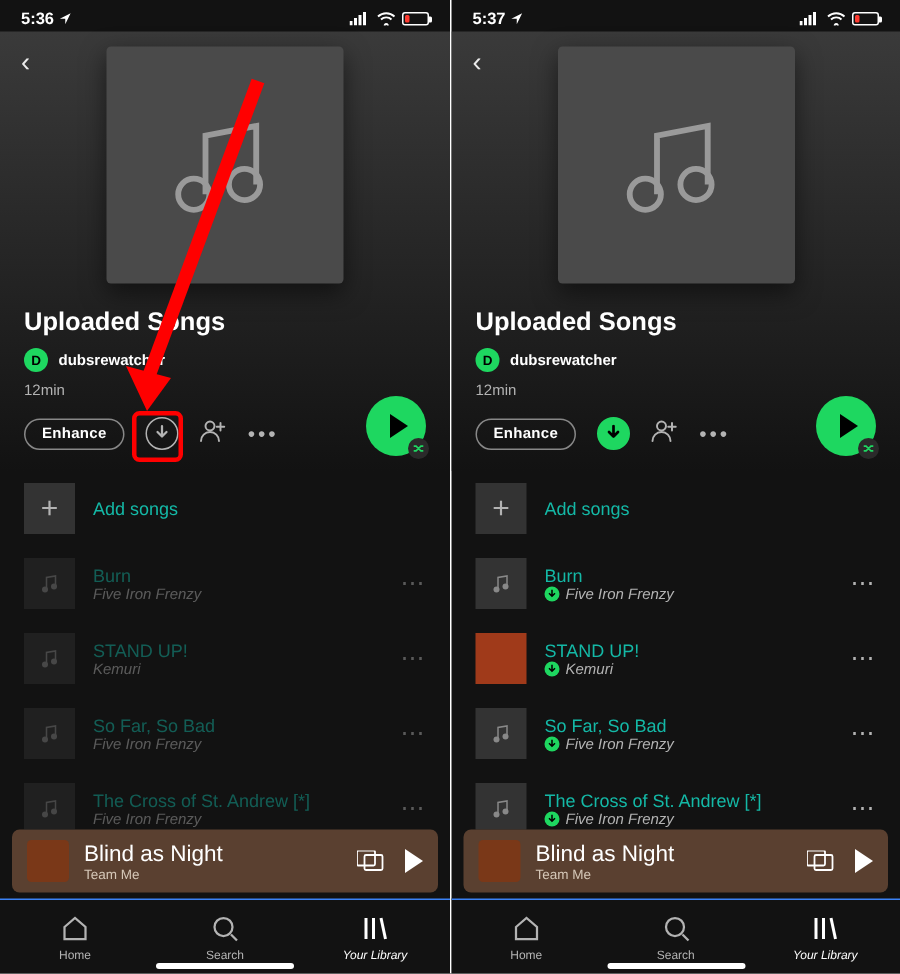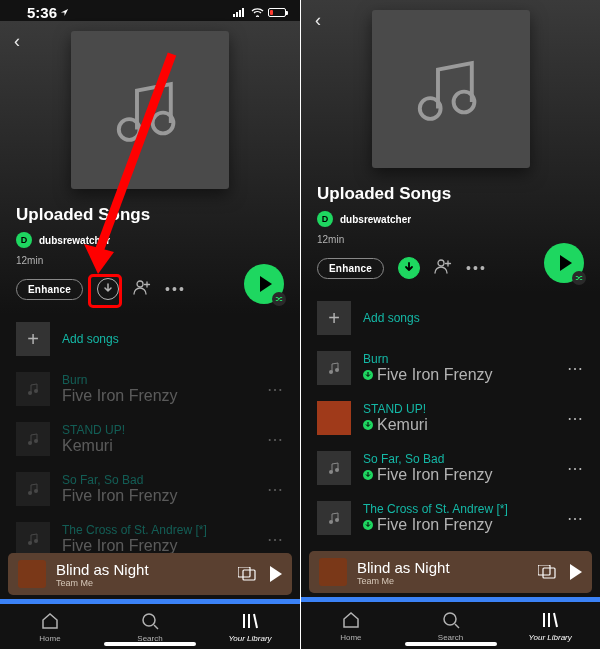--- a/index.html
+++ b/index.html
@@ -1,21 +1,21 @@
 <!DOCTYPE html>
 <html><head>
 <meta charset="utf-8">
 <style>
   * { margin:0; padding:0; box-sizing:border-box; font-family: -apple-system, Helvetica, Arial, sans-serif; }
   body { background:#fff; width:600px; height:649px; display:flex; }
   .phone { width:300px; height:649px; background:#121212; color:#fff; position:relative; overflow:hidden; display:flex; flex-direction:column; }
   .phone + .phone { border-left:1px solid #fff; }
 
   
-  .status-bar { height:22px; padding:4px 14px 0 27px; display:flex; justify-content:space-between; align-items:center; font-size:15px; font-weight:600; }
+  .status-bar { height:22px; padding:4px 14px 0 14px; display:flex; justify-content:space-between; align-items:center; font-size:11px; font-weight:600; }
   .status-left { display:flex; align-items:center; gap:3px; }
   .status-right { display:flex; align-items:center; gap:4px; }
   .battery { width:18px; height:9px; border:1px solid #fff; border-radius:2px; position:relative; }
   .battery::after { content:""; position:absolute; right:-3px; top:2px; width:2px; height:4px; background:#fff; border-radius:0 1px 1px 0; }
   .battery .fill { position:absolute; left:1px; top:1px; bottom:1px; width:3px; background:#ff3b30; border-radius:1px; }
 
   
   .header { position:relative; padding:10px 16px 0 16px; background:linear-gradient(#3a3a3a,#222 60%,#121212); }
   .back { position:absolute; left:14px; top:10px; font-size:18px; opacity:.9; }
   .cover { width:158px; height:158px; margin:0 auto; background:#4a4a4a; border-radius:3px; display:flex; align-items:center; justify-content:center; box-shadow:0 6px 16px rgba(0,0,0,.5); }
@@ -44,37 +44,37 @@
   .arrow-ov{position:absolute;pointer-events:none;z-index:50;}
 
   
   .list { flex:1 1 auto; overflow:hidden; }
   .row { display:flex; align-items:center; padding:8px 16px; gap:12px; }
   .thumb { width:34px; height:34px; background:#333; display:flex; align-items:center; justify-content:center; flex-shrink:0; }
   .thumb.plus{font-size:20px;color:#b3b3b3;}
   .thumb.alt{background:#a03a1a;}
   .row-text{flex:1 1 auto;min-width:0;}
   .t-title{font-size:12px;font-weight:500;color:#14b8a6;white-space:nowrap;overflow:hidden;text-overflow:ellipsis;}
-  .t-sub{font-size:16px;color:#b3b3b3;display:flex;align-items:center;gap:4px;}
+  .t-sub{font-size:10px;color:#b3b3b3;display:flex;align-items:center;gap:4px;font-style:italic;}
   .dl-dot{width:10px;height:10px;border-radius:50%;background:#1ed760;display:flex;align-items:center;justify-content:center;}
   .dl-dot svg{display:block;}
   .row .more{color:#b3b3b3;font-size:16px;letter-spacing:1px;}
   .row.faded{opacity:.45;}
 
   
   .now-playing{margin:0 8px 4px 8px;background:#5a4030;border-radius:5px;display:flex;align-items:center;gap:10px;padding:7px 10px;}
   .np-art{width:28px;height:28px;background:#7a3818;border-radius:3px;}
   .np-text{flex:1 1 auto;}
   .np-title{font-size:15px;color:#fff;}
   .np-sub{font-size:9px;color:#d5c7b8;}
   .np-ctrl{display:flex;align-items:center;gap:14px;color:#fff;}
   .np-play{width:0;height:0;border-left:12px solid #fff;border-top:8px solid transparent;border-bottom:8px solid transparent;}
 
   
-  .tabbar{height:52px;display:flex;border-top:5px solid #3b82f6;background:#121212;}
+  .tabbar{height:52px;display:flex;border-top:1px solid #3b82f6;background:#121212;}
   .tab{flex:1;display:flex;flex-direction:column;align-items:center;justify-content:center;gap:3px;color:#b3b3b3;font-size:8px;}
   .tab.active{color:#fff;font-style:italic;}
   .home-ind{position:absolute;bottom:3px;left:50%;transform:translateX(-50%);width:92px;height:4px;background:#fff;border-radius:3px;}
 </style>
 </head>
 <body>
 
 <div class="phone">
 
   <div class="status-bar">
@@ -255,20 +255,42 @@
           <line x1="14" y1="3" x2="17" y2="17" stroke="currentColor" stroke-width="2"></line>
         </svg>
       <span>Your Library</span>
     </div>
   </div>
   <div class="home-ind"></div>
 </div>
 
 <div class="phone">
 
+  <div class="status-bar">
+    <div class="status-left">
+      <span>5:37</span>
+      <svg width="9" height="9" viewBox="0 0 10 10">
+          <path d="M1 5 L9 1 L5 9 L5 5 Z" fill="#fff"></path>
+        </svg>
+    </div>
+    <div class="status-right">
+      <svg width="14" height="9" viewBox="0 0 14 9">
+          <rect x="0" y="6" width="2" height="3" fill="#fff"></rect>
+          <rect x="3" y="4" width="2" height="5" fill="#fff"></rect>
+          <rect x="6" y="2" width="2" height="7" fill="#fff"></rect>
+          <rect x="9" y="0" width="2" height="9" fill="#fff"></rect>
+        </svg>
+      <svg width="13" height="9" viewBox="0 0 13 9">
+          <path d="M6.5 8 a1 1 0 1 0 0.01 0 M3 5 a5 5 0 0 1 7 0 M1 3 a8 8 0 0 1 11 0" stroke="#fff" stroke-width="1.3" fill="none"></path>
+        </svg>
+      <div class="battery">
+          <div class="fill"></div>
+        </div>
+    </div>
+  </div>
 
   <div class="header">
     <span class="back">‹</span>
     <div class="cover">
       <svg width="78" height="78" viewBox="0 0 60 60">
           <path d="M20 45 V15 L46 10 V40" stroke="#9a9a9a" stroke-width="3" fill="none"></path>
           <circle cx="14" cy="45" r="8" stroke="#9a9a9a" stroke-width="3" fill="none"></circle>
           <circle cx="40" cy="40" r="8" stroke="#9a9a9a" stroke-width="3" fill="none"></circle>
         </svg>
     </div>

